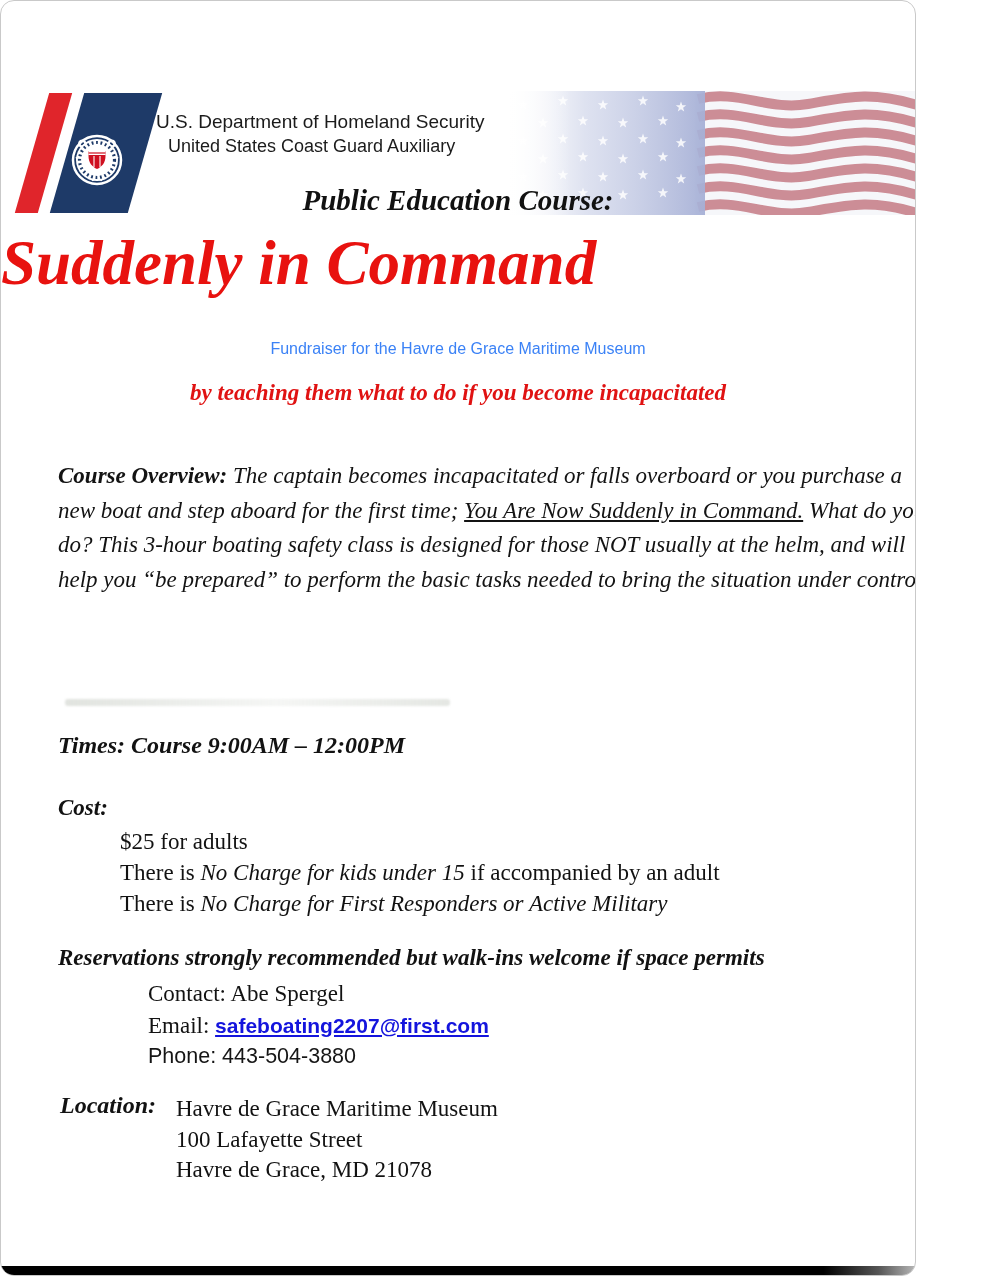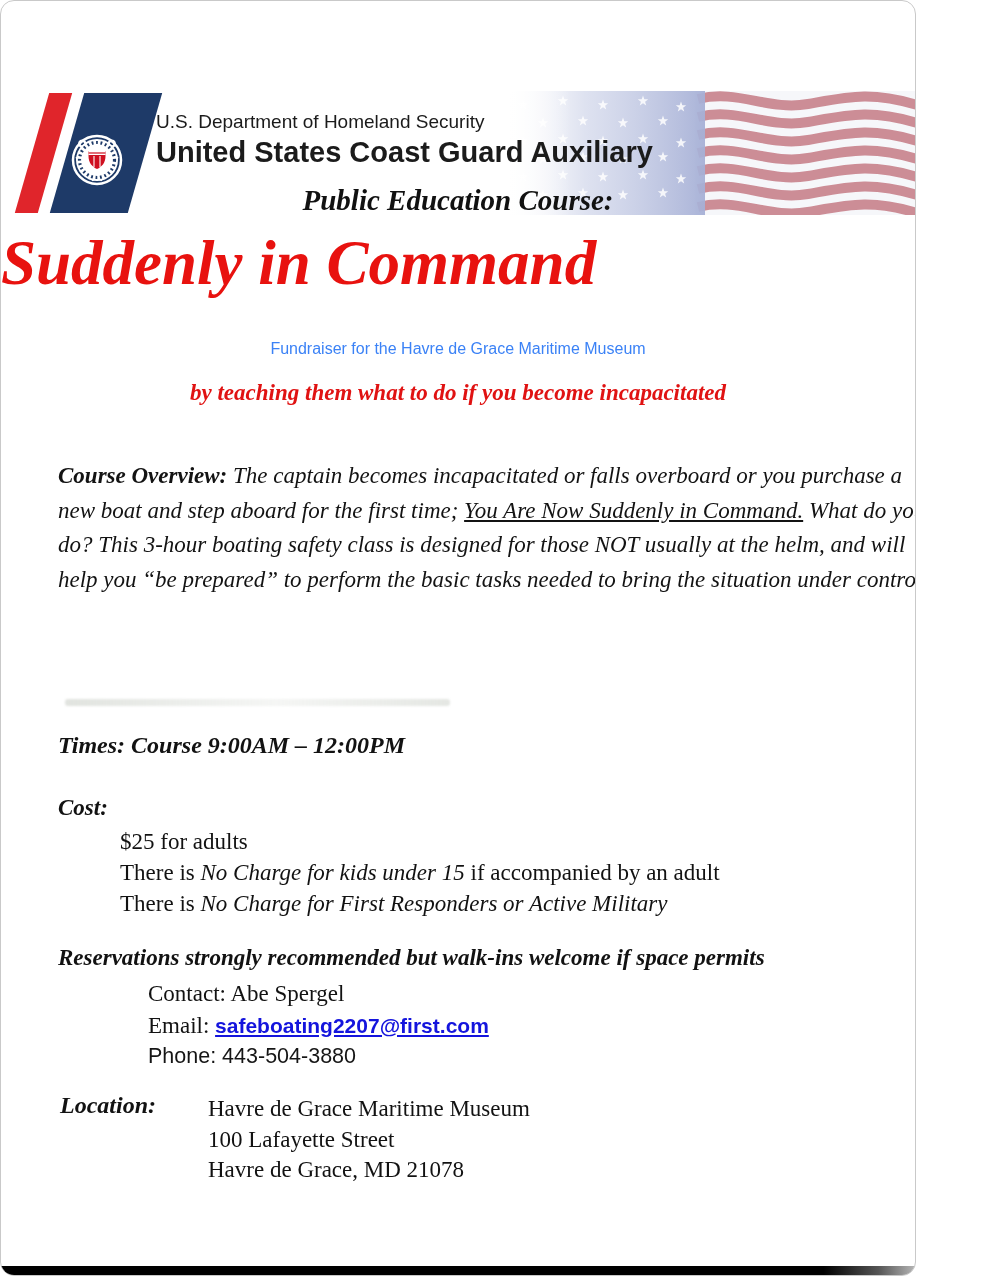--- a/index.html
+++ b/index.html
@@ -27,21 +27,21 @@
   .logo .stripe-navy {
     position:absolute; left:56px; top:0; width:78px; height:120px;
     background:#1e3a68; transform:skewX(-16deg);
   }
   .emblem { position:absolute; left:52px; top:33px; width:68px; height:68px; }
   .agency {
     position:absolute; left:155px; top:110px;
     font-family:"Liberation Sans", sans-serif; color:#1b1b1b; z-index:2;
   }
   .agency .dept { font-size:19px; }
-  .agency .org  { font-size:29px; font-weight:bold; margin-top:3px; }
+  .agency .org  { font-size:18px; font-weight:normal; margin-top:3px;margin-left:12px; }
   .flag { position:absolute; right:0; top:90px; width:410px; height:124px; z-index:1; }
   
   .course-label {
     position:absolute; top:183px; left:0; width:100%; text-align:center;
     font-size:29px; font-weight:bold; font-style:italic; color:#111; z-index:3;
   }
   .main-title {
     position:absolute; top:226px; left:0; width:100%; 
     font-size:63px; font-weight:bold; font-style:italic; color:#e8120f;
   }
@@ -74,21 +74,21 @@
     position:absolute; top:944px; left:57px; width:900px;
     font-size:23px; font-weight:bold; font-style:italic;
   }
   .contact-block { position:absolute; top:977px; left:107px; font-size:23px; line-height:31.5px;margin-left:40px; }
   .email-link {
     font-family:"Liberation Sans", sans-serif; font-size:21px; font-weight:bold;
     color:#1414dd; text-decoration:underline; cursor:pointer;
   }
   .phone-line { font-family:"Liberation Sans", sans-serif; font-size:21.5px; color:#151515; }
   .location-label { position:absolute; top:1091px; left:59px; font-size:24px; font-weight:bold; font-style:italic; }
-  .location-lines { position:absolute; top:1093px; left:175px; font-size:23px; line-height:30.5px;margin-left:32px; }
+  .location-lines { position:absolute; top:1093px; left:175px; font-size:23px; line-height:30.5px; }
 </style>
 </head>
 <body>
 
 <div class="page">
 
   <div class="logo">
     <div class="stripe-red"></div>
     <div class="stripe-navy"></div>
     <svg class="emblem" viewBox="0 0 68 68">

